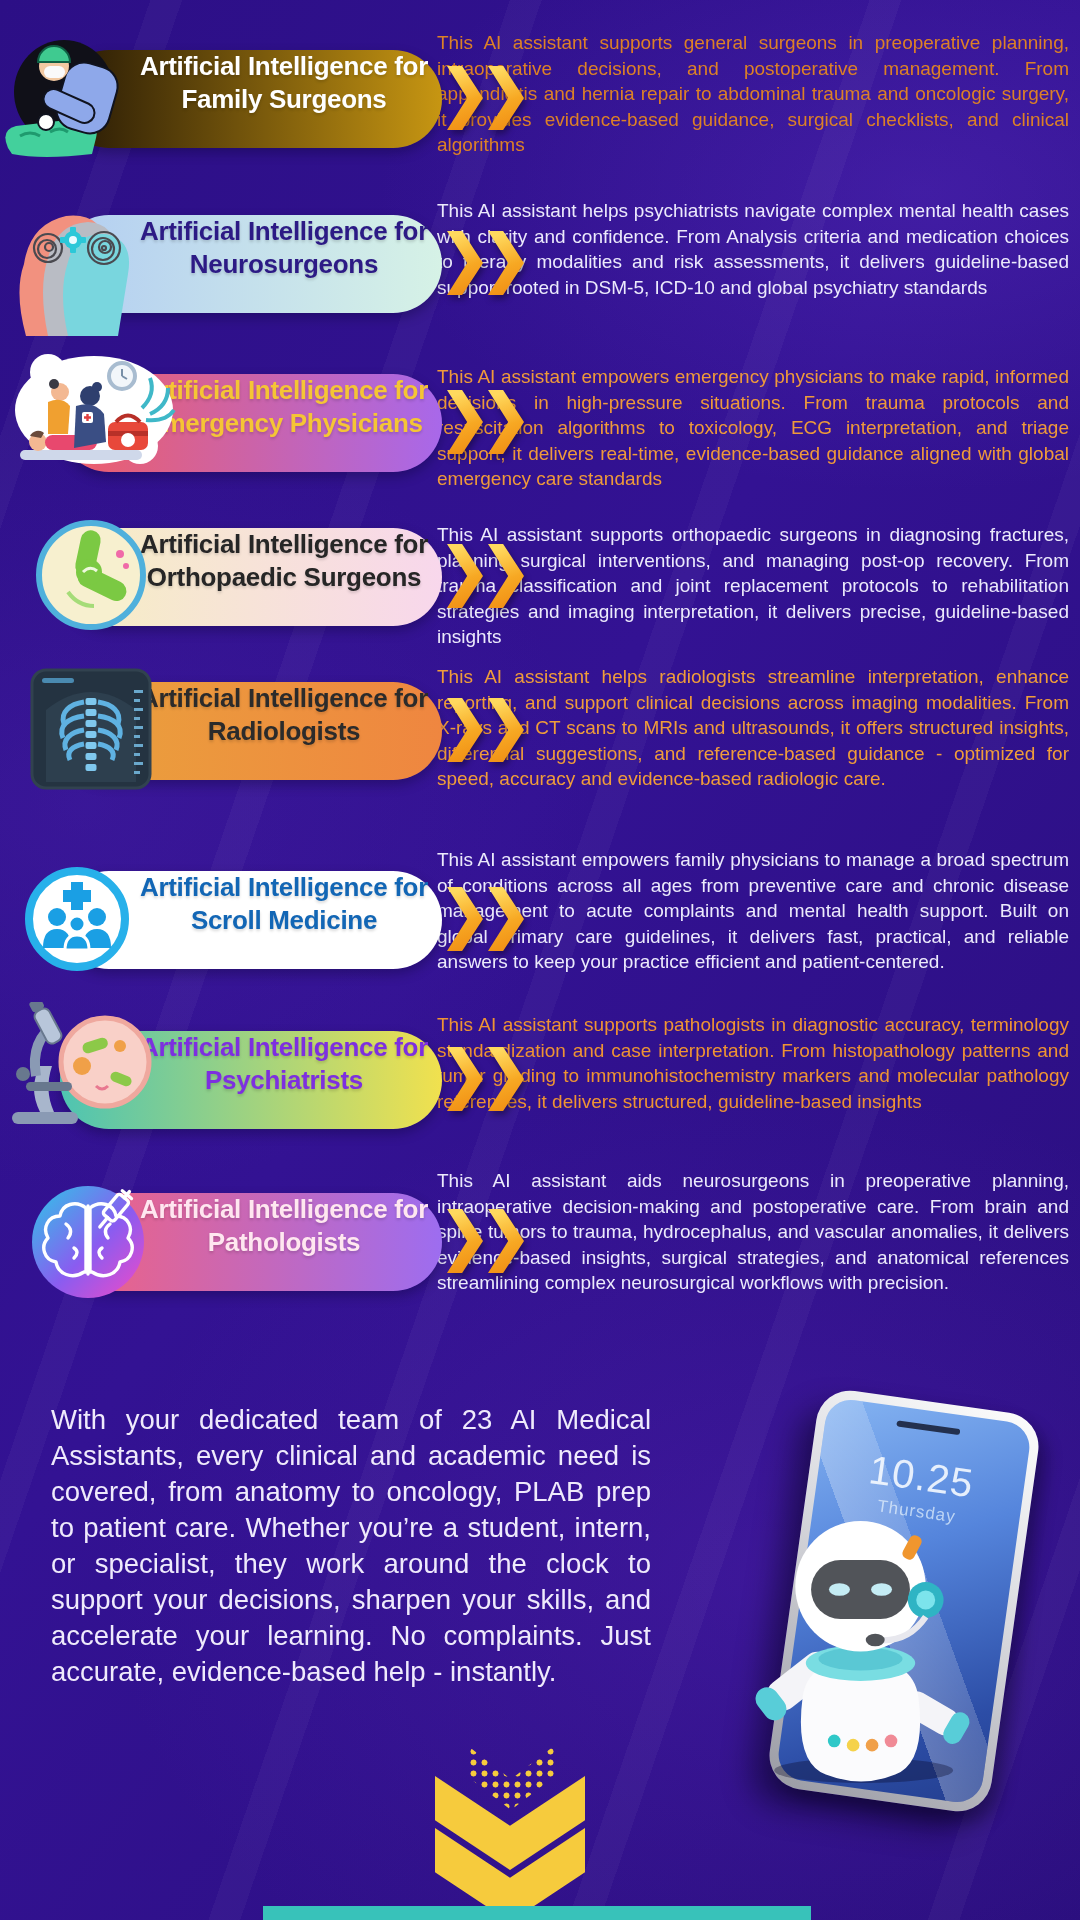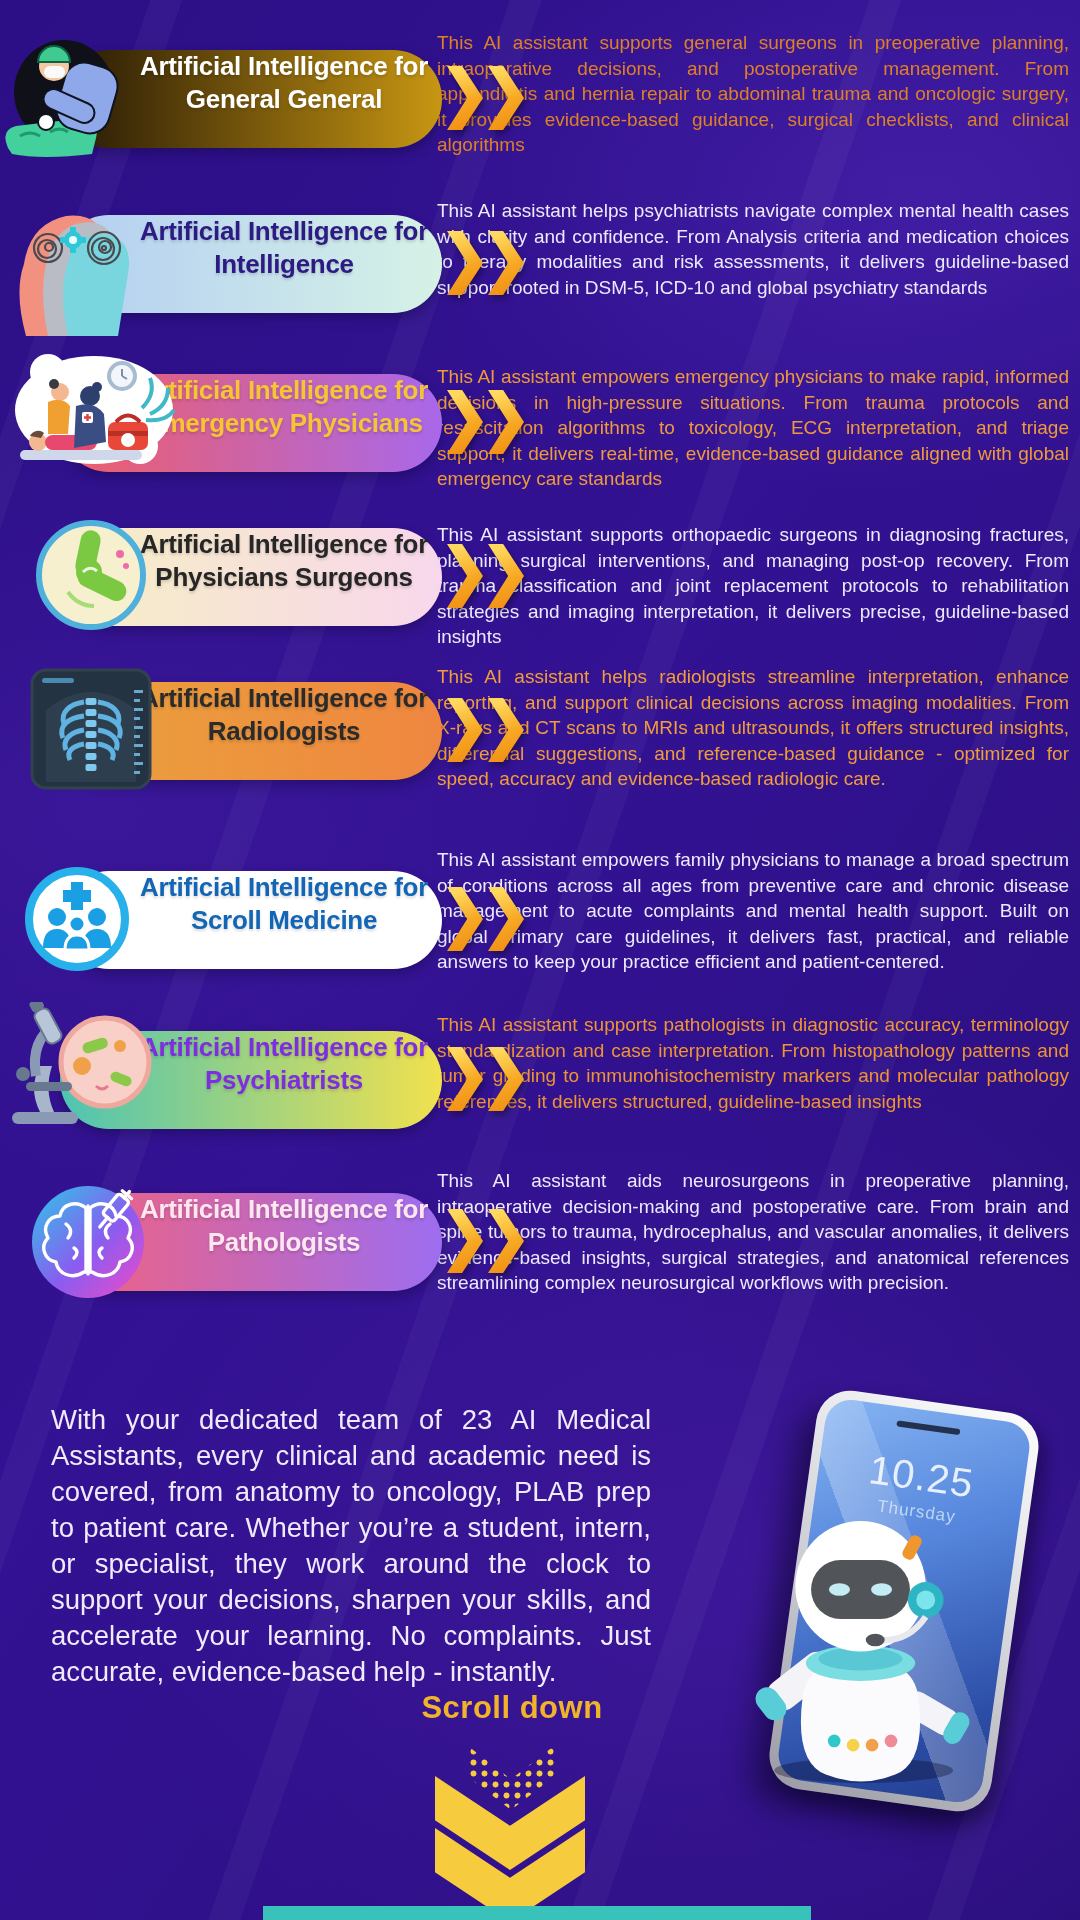--- a/index.html
+++ b/index.html
@@ -73,21 +73,21 @@
 </style>
 </head>
 <body>
 
 <div class="canvas">
 
   <section class="row r1" style="--pill-from: #241705; --pill-to: #c79612; --title-color: #ffffff; --desc-color: #dd8126;">
     <div class="pill">
       <div class="pill-title">
         <span>Artificial Intelligence for</span><br>
-        <span>General General</span>
+        <span>Family Surgeons</span>
       </div>
     </div>
     <div class="icon">
       <svg width="160" height="122" viewBox="0 0 160 122">
         <ellipse cx="62" cy="56" rx="50" ry="52" fill="#101018"></ellipse>
         <path d="M6,112 Q-2,94 14,90 L82,82 Q98,86 94,102 L90,118 Q40,124 10,118 Z" fill="#43d09c"></path>
         <path d="M18,100 q10,-6 20,0 M48,96 q10,-6 18,0" stroke="#1f9a6e" stroke-width="3" fill="none"></path>
         <rect x="58" y="28" width="54" height="68" rx="20" transform="rotate(16 85 62)" fill="#8ea8ea" stroke="#10131f" stroke-width="2"></rect>
         <rect x="40" y="60" width="54" height="20" rx="10" transform="rotate(24 67 70)" fill="#8ea8ea" stroke="#10131f" stroke-width="2"></rect>
         <circle cx="44" cy="86" r="8" fill="#ffffff" stroke="#10131f" stroke-width="2"></circle>
@@ -100,21 +100,21 @@
         <div class="chev"></div>
         <div class="chev"></div>
       </div>
     <p class="desc">This AI assistant supports general surgeons in preoperative planning, intraoperative decisions, and postoperative management. From appendicitis and hernia repair to abdominal trauma and oncologic surgery, it provides evidence-based guidance, surgical checklists, and clinical algorithms</p>
   </section>
 
   <section class="row r2" style="--pill-from: #b3cef2; --pill-to: #d6f2e6; --title-color: #2c1a85; --desc-color: #eceafc;">
     <div class="pill">
       <div class="pill-title">
         <span>Artificial Intelligence for</span><br>
-        <span>Intelligence</span>
+        <span>Neurosurgeons</span>
       </div>
     </div>
     <div class="icon">
       <svg width="132" height="142" viewBox="0 0 132 142">
         <path d="M16,140 Q4,96 14,68 Q20,28 56,20 Q92,16 96,50 L88,140 Z" fill="#f2917f"></path>
         <path d="M38,140 Q28,92 38,62 Q46,28 78,26 Q108,28 104,62 L98,140 Z" fill="#b9bcc4"></path>
         <path d="M58,140 Q48,96 58,66 Q66,36 96,38 Q124,44 118,78 L108,140 Z" fill="#79d6de"></path>
         <g stroke="#4a4a50" stroke-width="2.2" fill="none">
           <circle cx="38" cy="52" r="14"></circle>
             <circle cx="37" cy="53" r="9"></circle>
@@ -178,21 +178,21 @@
         <div class="chev"></div>
         <div class="chev"></div>
       </div>
     <p class="desc">This AI assistant empowers emergency physicians to make rapid, informed decisions in high-pressure situations. From trauma protocols and resuscitation algorithms to toxicology, ECG interpretation, and triage support, it delivers real-time, evidence-based guidance aligned with global emergency care standards</p>
   </section>
 
   <section class="row r4" style="--pill-from: #f6efc3; --pill-to: #f8d7ec; --title-color: #262626; --desc-color: #eceafc;">
     <div class="pill">
       <div class="pill-title">
         <span>Artificial Intelligence for</span><br>
-        <span>Physicians Surgeons</span>
+        <span>Orthopaedic Surgeons</span>
       </div>
     </div>
     <div class="icon">
       <svg width="115" height="115" viewBox="0 0 115 115">
         <circle cx="57" cy="57" r="52" fill="#f7f0cf" stroke="#4fb0dc" stroke-width="6"></circle>
         <rect x="44" y="12" width="20" height="46" rx="10" transform="rotate(12 54 35)" fill="#7bc943"></rect>
         <rect x="42" y="56" width="52" height="20" rx="10" transform="rotate(26 68 66)" fill="#7bc943"></rect>
         <circle cx="55" cy="54" r="13" fill="#7bc943"></circle>
         <path d="M49,54 q7,-7 14,-1" stroke="#eef8de" stroke-width="3" fill="none"></path>
         <path d="M34,74 q10,14 26,14" stroke="#a5dc78" stroke-width="4" fill="none"></path>
@@ -347,21 +347,20 @@
     </div>
     <div class="arrow">
         <div class="chev"></div>
         <div class="chev"></div>
       </div>
     <p class="desc">This AI assistant aids neurosurgeons in preoperative planning, intraoperative decision-making and postoperative care. From brain and spine tumors to trauma, hydrocephalus, and vascular anomalies, it delivers evidence-based insights, surgical strategies, and anatomical references streamlining complex neurosurgical workflows with precision.</p>
   </section>
 
   <p class="footer-par">With your dedicated team of 23 AI Medical Assistants, every clinical and academic need is covered, from anatomy to oncology, PLAB prep to patient care. Whether you’re a student, intern, or specialist, they work around the clock to support your decisions, sharpen your skills, and accelerate your learning. No complaints. Just accurate, evidence-based help - instantly.</p>
 
-  <div class="scroll-label">Scroll down</div>
 
   <div class="chevrons">
     <div class="chev-dotted"></div>
     <div class="chev-big one"></div>
     <div class="chev-big two"></div>
   </div>
 
   <div class="bottom-bar"></div>
 
   <div class="phone">

